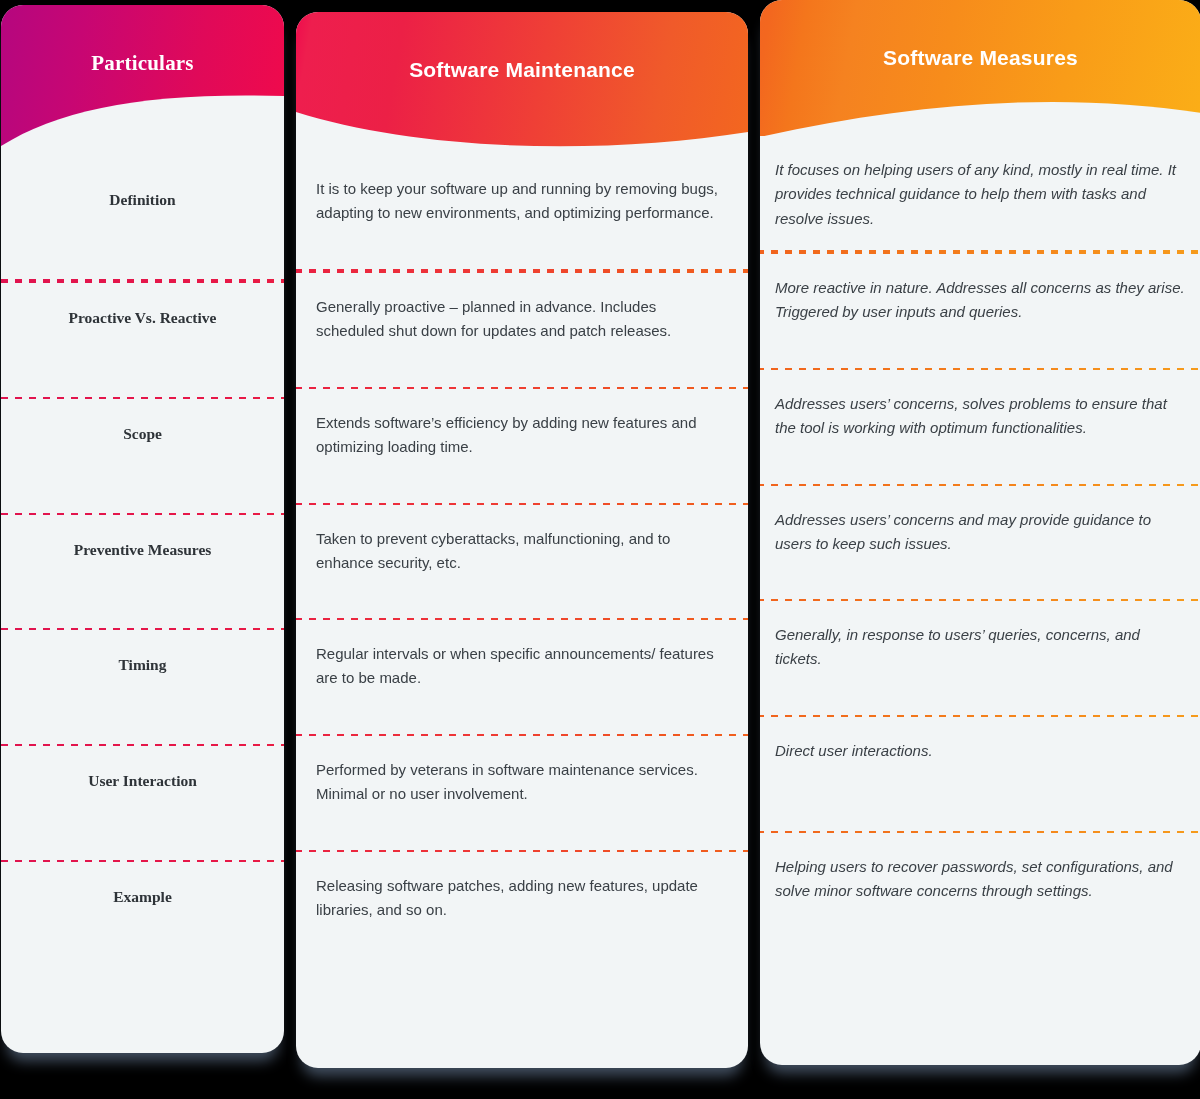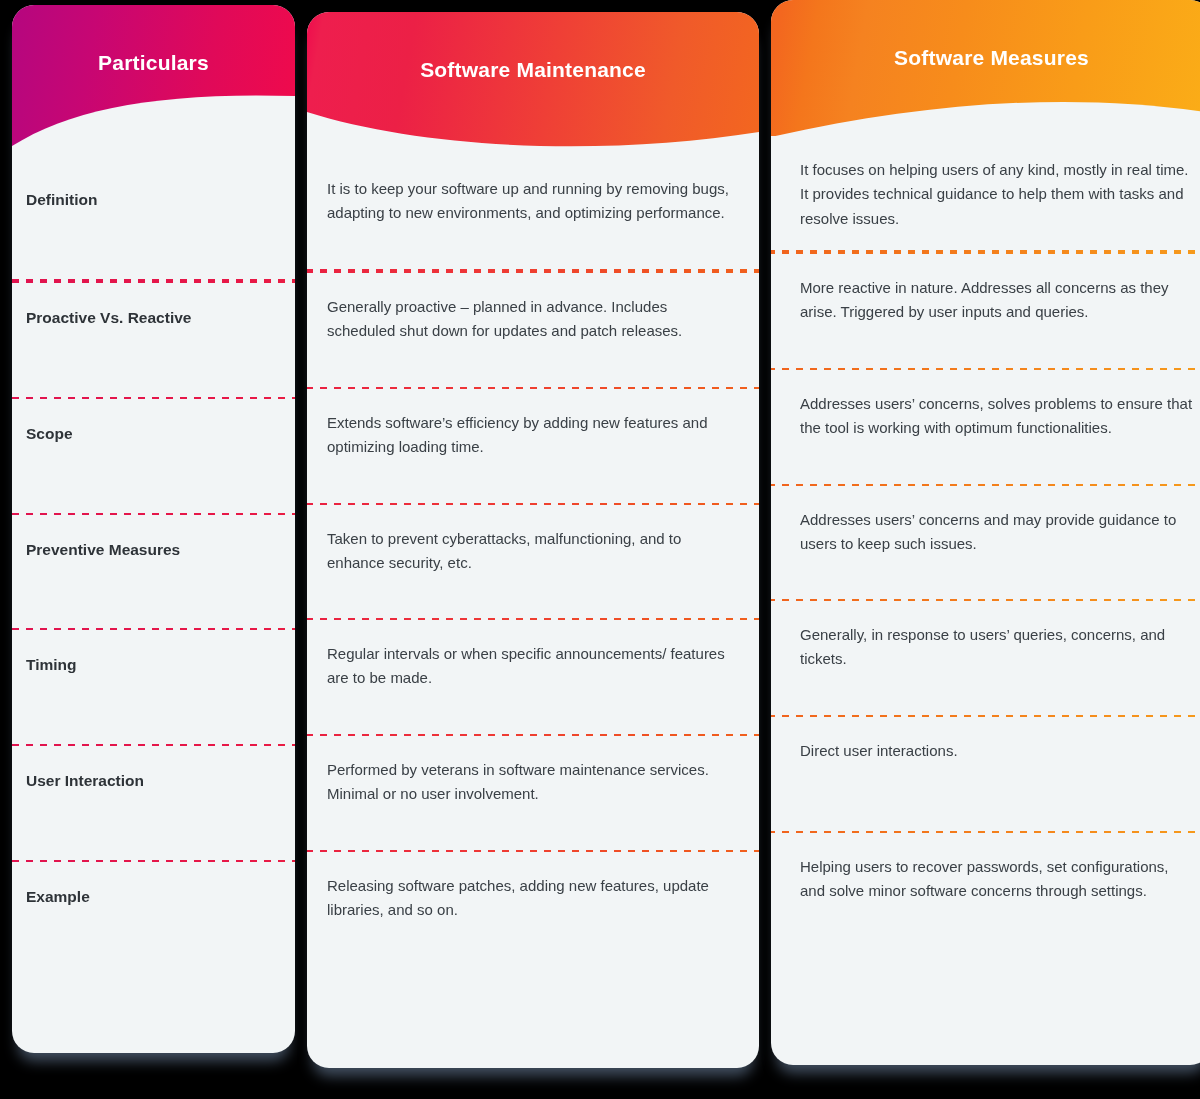--- a/index.html
+++ b/index.html
@@ -24,23 +24,24 @@
   .card {
     position: relative;
     background: #F2F5F6;
     border-radius: 22px;
     overflow: hidden;
     box-shadow: 0 14px 14px -6px rgba(120, 144, 175, 0.55);
     flex: 0 0 auto;
   }
   .card-particulars {
     width: 283px;
-    margin-left: 12px;
+    margin-left: 1px;
     margin-top: 5px;
     height: 1048px;
+    font-family: Liberation Serif, serif;
   }
   .card-maintenance {
     width: 452px;
     margin-left: 12px;
     margin-top: 12px;
     height: 1056px;
   }
   .card-support {
     width: 441px;
     margin-left: 12px;
@@ -140,33 +141,34 @@
         #000 0px, #000 7px, transparent 7px, transparent 14px);
     mask-image: repeating-linear-gradient(to right,
         #000 0px, #000 7px, transparent 7px, transparent 14px);
   }
   .card-particulars .divider-line { left: 0px; }
   .card-maintenance .divider-line { left: -295px; }
   .card-support .divider-line { left: -759px; }
 
   
   .cell-label {
+    text-align: center;
     font-weight: bold;
     font-size: 15.5px;
     color: #2E3338;
     padding: 26px 14px 0 14px;
   }
   
   .cell-value {
     font-size: 15px;
     line-height: 1.62;
     color: #3A4046;
     padding: 22px 26px 0 20px;
   }
-  .card-support .cell-value { padding-left: 29px; padding-right: 16px; }
+  .card-support .cell-value { padding-left: 15px; padding-right: 16px; font-style: italic; }
 
   .row-h-0 { height: 114px; }
   .row-h-1 { height: 114px; }
   .row-h-2 { height: 114px; }
   .row-h-3 { height: 114px; }
   .row-h-4 { height: 113px; }
   .row-h-5 { height: 114px; }
   .row-h-6 { height: 114px; }
   .row-h-7 { height: 114px; }
 </style>

